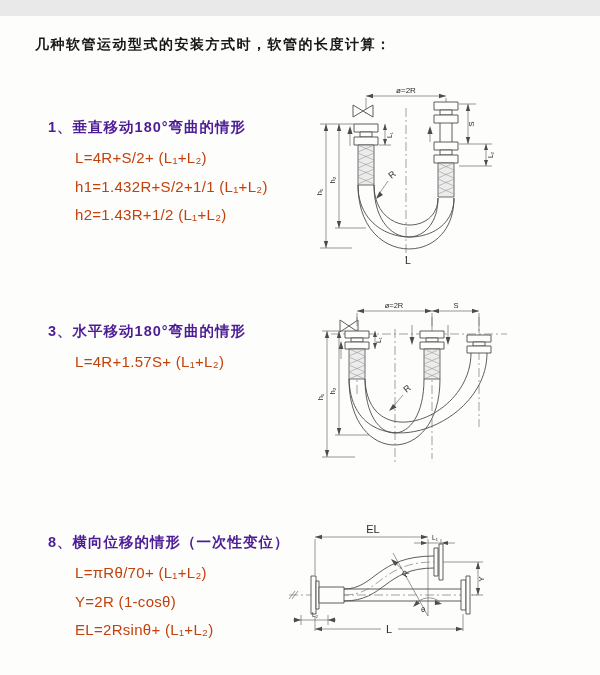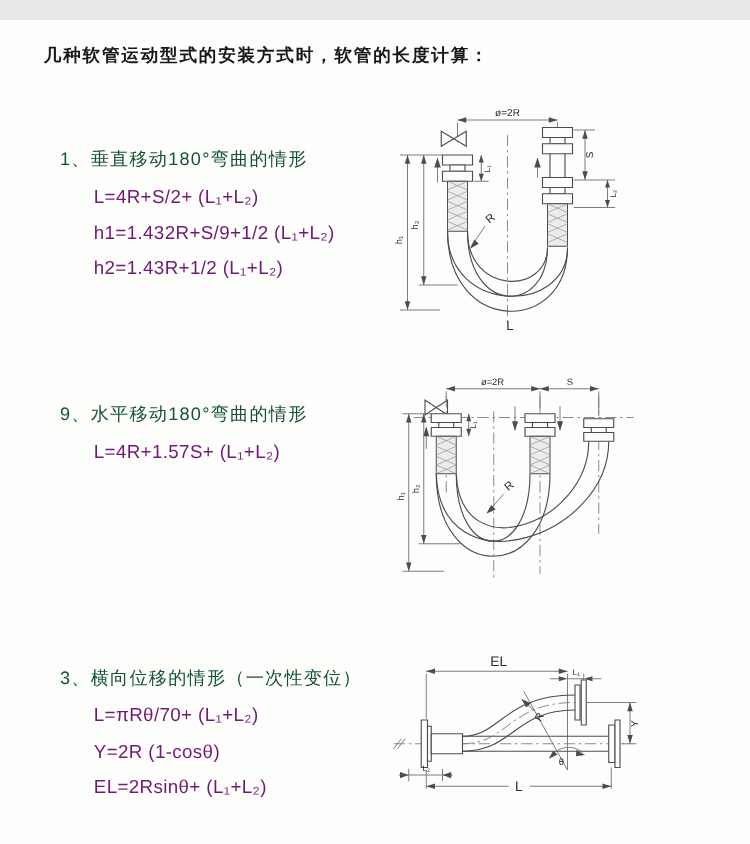--- a/index.html
+++ b/index.html
@@ -11,31 +11,31 @@
   }
   .doc-title{
     position:absolute;left:35px;top:20px;
     font-size:14px;font-weight:bold;letter-spacing:1.5px;color:#181818;
   }
   .section{position:absolute;left:48px;}
   .sec-1{top:102px;}
   .sec-2{top:306px;}
   .sec-3{top:517px;}
   .sec-heading{
-    font-size:14.5px;font-weight:normal;letter-spacing:1px;color:#14532d;
+    font-size:14.5px;font-weight:bold;letter-spacing:1px;color:#4c1d95;
     margin:0 0 12px 0;white-space:nowrap;
   }
   .formula{
-    font-size:15px;color:#701a75;margin:0 0 0 27px;height:28.5px;
+    font-size:15px;color:#c2410c;margin:0 0 0 27px;height:28.5px;
     white-space:nowrap;letter-spacing:.3px;
   }
   .diagram{position:absolute;}
   .d1{left:306px;top:64px;}
   .d2{left:317px;top:283px;}
-  .d3{left:307px;top:501px;}
+  .d3{left:281px;top:501px;}
   svg{display:block;}
   svg *{vector-effect:non-scaling-stroke;}
   .ln{stroke:#4c4c4c;stroke-width:.9;fill:none;}
   .thin{stroke:#6b6b6b;stroke-width:.7;fill:none;}
   .cl{stroke:#7a7a7a;stroke-width:.7;fill:none;stroke-dasharray:9 3 2 3;}
   .fit{stroke:#4c4c4c;stroke-width:.9;fill:#fdfdfc;}
   .braid{stroke:#4c4c4c;stroke-width:.8;fill:#ececec;}
   .hatch{stroke:#8a8a8a;stroke-width:.5;}
   .arr{fill:#4c4c4c;stroke:none;}
   .dimtxt{fill:#2a2a2a;font-family:"Liberation Sans","DejaVu Sans",sans-serif;}
@@ -43,31 +43,31 @@
 </head>
 <body>
 
 <div class="page">
 
   <div class="doc-title">几种软管运动型式的安装方式时，软管的长度计算：</div>
 
   <div class="section sec-1">
     <div class="sec-heading">1、垂直移动180°弯曲的情形</div>
     <div class="formula">L=4R+S/2+ (L₁+L₂)</div>
-    <div class="formula">h1=1.432R+S/9+1/2 (L₁+L₂)</div>
+    <div class="formula">h1=1.432R+S/2+1/1 (L₁+L₂)</div>
     <div class="formula">h2=1.43R+1/2 (L₁+L₂)</div>
   </div>
 
   <div class="section sec-2">
-    <div class="sec-heading">9、水平移动180°弯曲的情形</div>
+    <div class="sec-heading">3、水平移动180°弯曲的情形</div>
     <div class="formula">L=4R+1.57S+ (L₁+L₂)</div>
   </div>
 
   <div class="section sec-3">
-    <div class="sec-heading">3、横向位移的情形（一次性变位）</div>
+    <div class="sec-heading">8、横向位移的情形（一次性变位）</div>
     <div class="formula">L=πRθ/70+ (L₁+L₂)</div>
     <div class="formula">Y=2R (1-cosθ)</div>
     <div class="formula">EL=2Rsinθ+ (L₁+L₂)</div>
   </div>
 
   <div class="diagram d1">
   <svg width="212" height="196" viewBox="0 0 212 196">
 
     <g>
       <line class="thin" x1="60" y1="16" x2="140" y2="16"></line>

